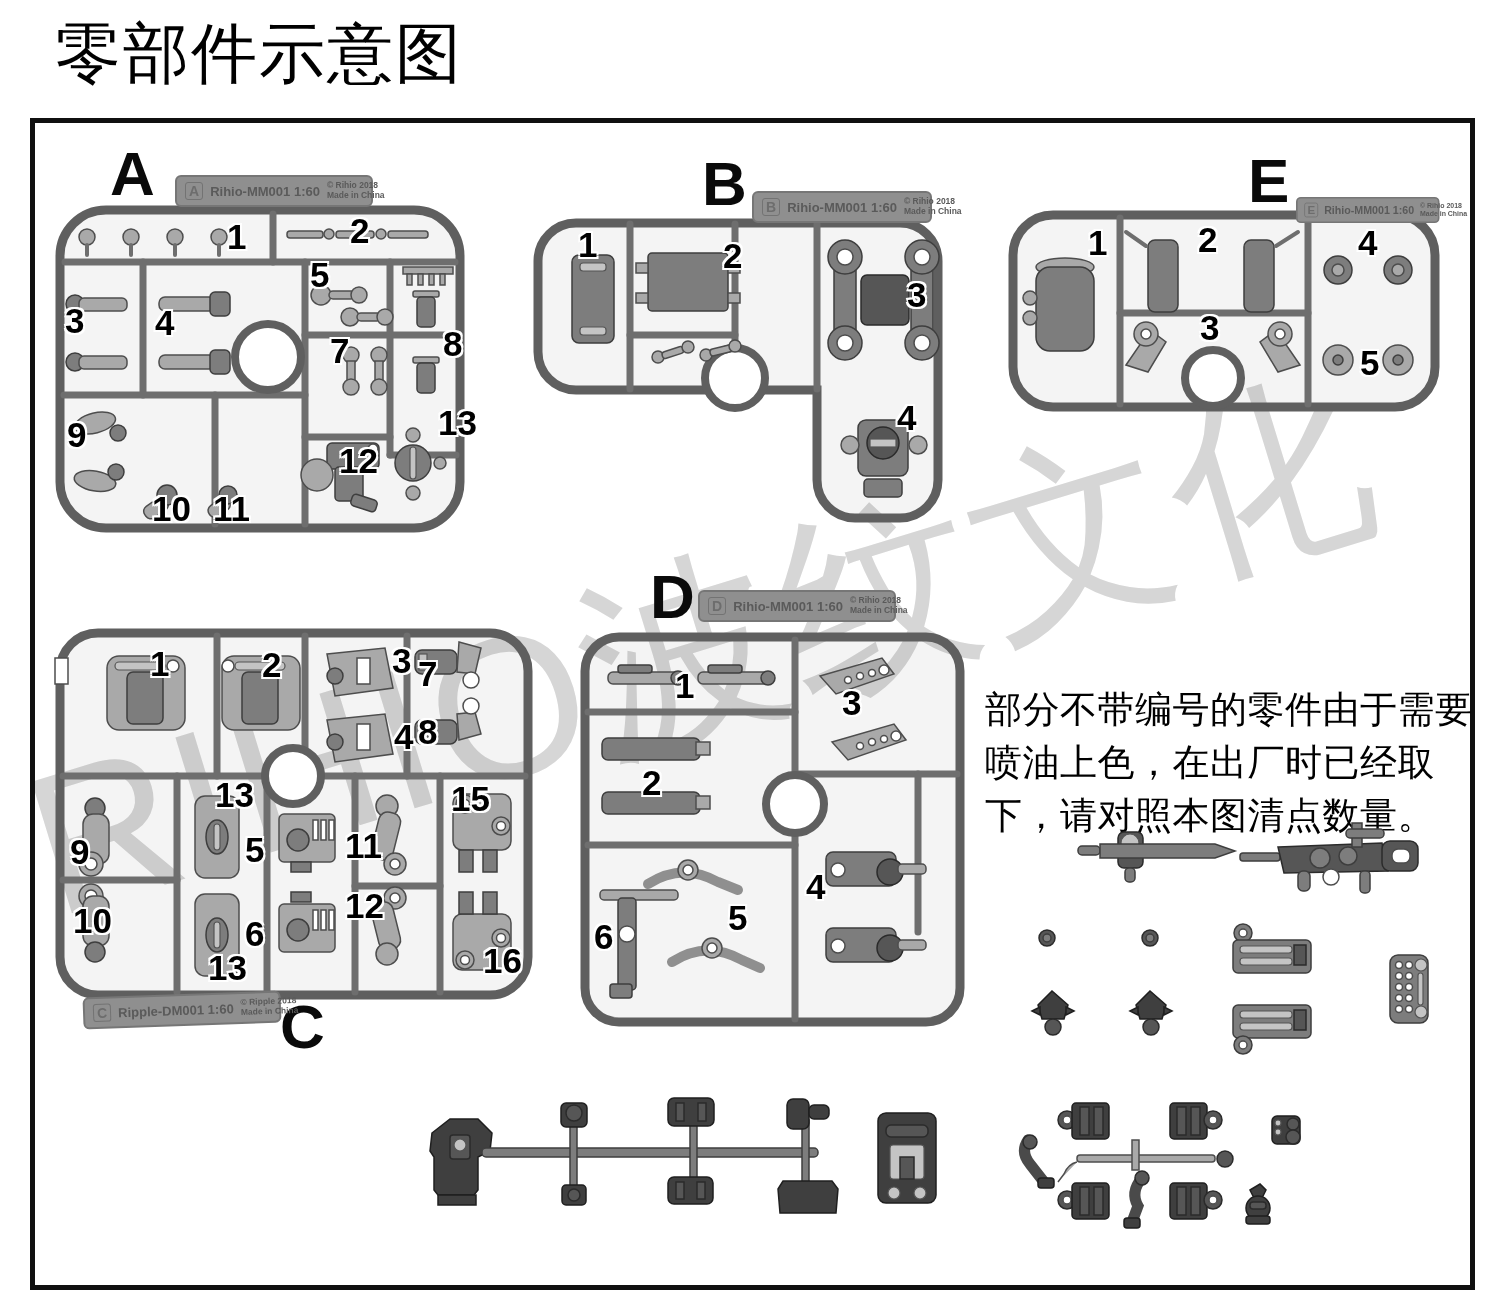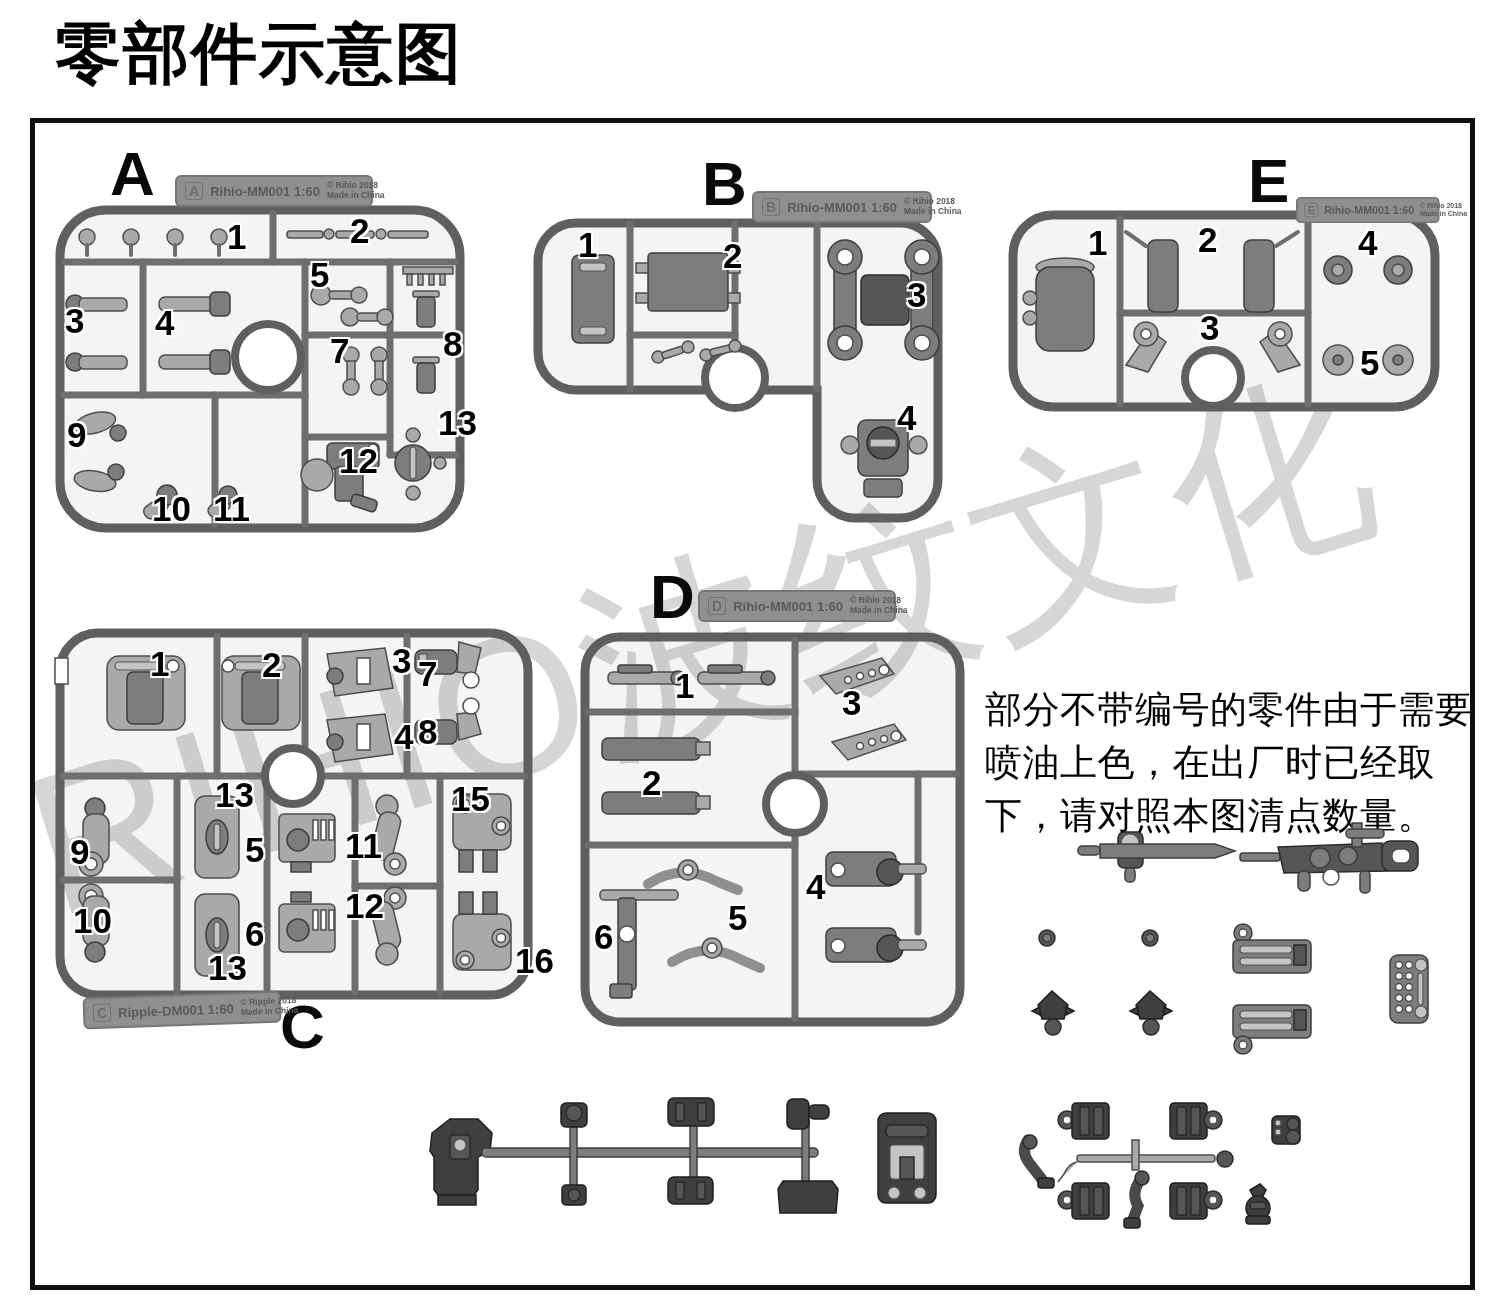--- a/index.html
+++ b/index.html
@@ -5,21 +5,21 @@
   :root{
     --runner:#5f5f5f; --runner2:#6e6e6e; --part:#a9a9a9; --dark:#3f3f3f; --wm:#d6d6d6;
   }
   html,body{margin:0;padding:0;background:#fff;}
   body{width:1500px;height:1313px;position:relative;overflow:hidden;
        font-family:"Liberation Sans", sans-serif;color:#000;}
   .watermark{position:absolute;left:36px;top:752px;z-index:1;font-size:200px;line-height:1;
        color:var(--wm);white-space:nowrap;transform:rotate(-17deg);transform-origin:left center;
        letter-spacing:4px;font-weight:500;user-select:none;}
   .titlebar{position:absolute;left:55px;top:20px;z-index:3;display:flex;align-items:flex-end;gap:14px;}
-  .title-main{font-size:66px;font-weight:700;letter-spacing:2px;line-height:1.0;}
+  .title-main{font-size:66px;font-weight:400;letter-spacing:2px;line-height:1.0;}
   .title-sub{font-size:31px;font-weight:900;padding-bottom:8px;letter-spacing:1px;}
   .frame{position:absolute;left:30px;top:118px;width:1435px;height:1162px;border:5px solid #101010;z-index:2;}
   .sprue{position:absolute;z-index:3;}
   .sprue svg{position:absolute;left:0;top:0;overflow:visible;}
   .sprue-letter{position:absolute;font-size:62px;font-weight:900;line-height:1;color:#0a0a0a;z-index:4;}
   .sprue-tab{position:absolute;height:32px;background:#8f8f8f;border:2px solid #767676;border-radius:6px;
        display:flex;align-items:center;gap:7px;padding:0 8px;box-sizing:border-box;z-index:4;}
   .tab-letter{font-size:14px;font-weight:bold;color:#6d6d6d;border:1.5px solid #737373;border-radius:3px;
        padding:0 3px;line-height:1.2;}
   .tab-code{font-size:13px;font-weight:bold;color:#5a5a5a;white-space:nowrap;}
@@ -449,21 +449,21 @@
   <span class="pn" style="left:190px;top:288px;">6</span>
   <span class="pn" style="left:363px;top:28px;">7</span>
   <span class="pn" style="left:363px;top:86px;">8</span>
   <span class="pn" style="left:15px;top:206px;">9</span>
   <span class="pn" style="left:18px;top:275px;">10</span>
   <span class="pn" style="left:290px;top:200px;">11</span>
   <span class="pn" style="left:290px;top:260px;">12</span>
   <span class="pn" style="left:160px;top:149px;">13</span>
   <span class="pn" style="left:153px;top:322px;">13</span>
   <span class="pn" style="left:396px;top:153px;">15</span>
-  <span class="pn" style="left:428px;top:315px;margin-left:32px;">16</span>
+  <span class="pn" style="left:428px;top:315px;">16</span>
 </div>
 
 <div class="sprue" style="left:580px;top:632px;width:385px;height:395px;">
   <div class="sprue-letter" style="left:70px;top:-66px;">D</div>
   <div class="sprue-tab" style="left:118px;top:-42px;width:198px;">
     <span class="tab-letter">D</span>
     <span class="tab-code">Rihio-MM001 1:60</span>
     <span class="tab-cr">
       <span>© Rihio 2018</span>
       <span>Made in China</span>

